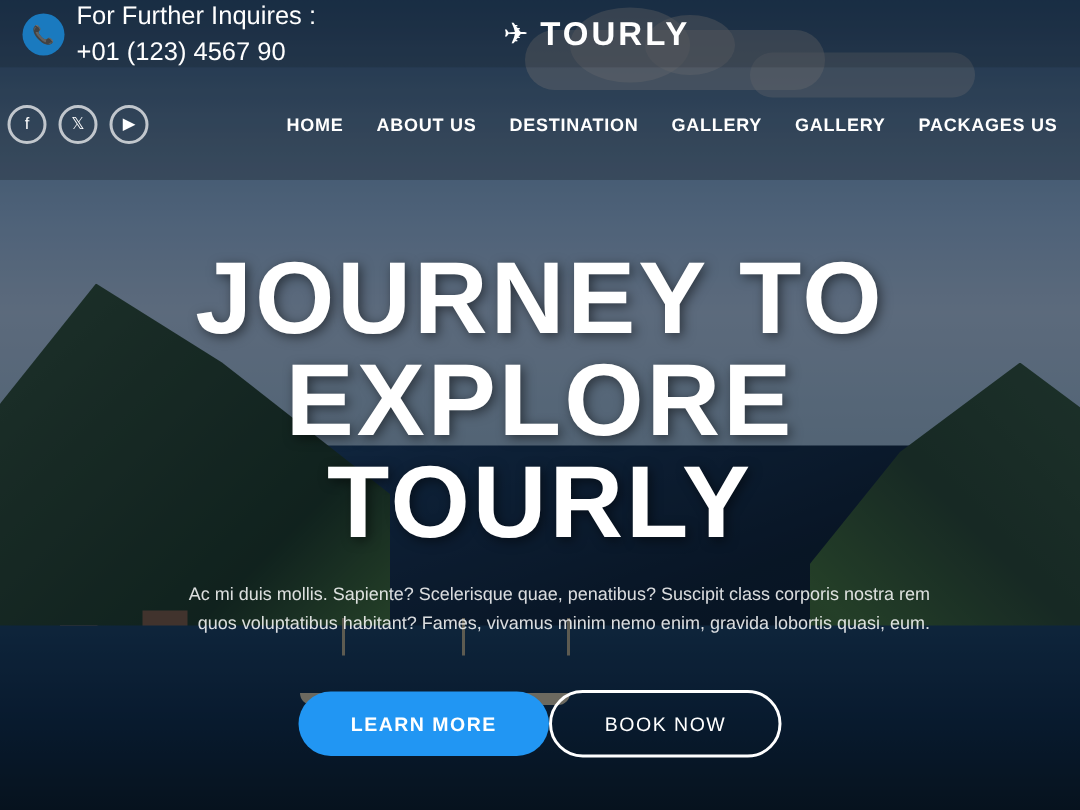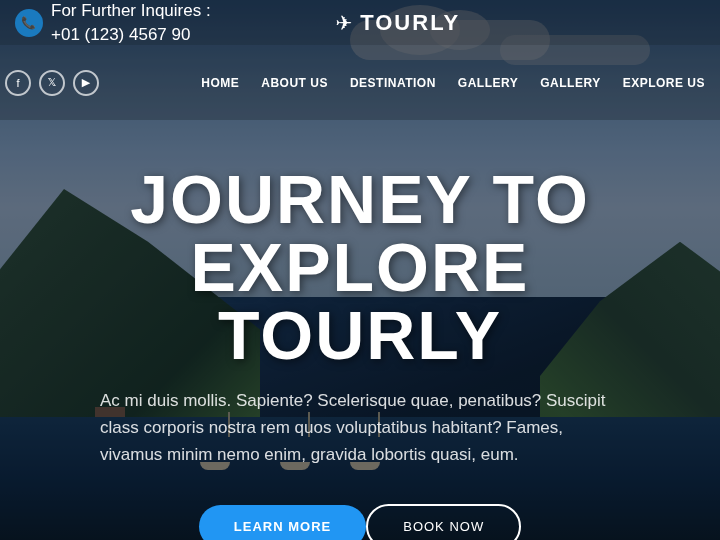--- a/index.html
+++ b/index.html
@@ -264,22 +264,22 @@
       color: white;
       text-align: center;
       line-height: 1.0;
       letter-spacing: 2px;
       text-shadow: 2px 2px 8px rgba(0,0,0,0.5);
       margin-bottom: 18px;
     }
 
     .hero-subtitle {
       color: rgba(255,255,255,0.85);
-      font-size: 17px;
-      text-align: left;
+      font-size: 12px;
+      text-align: right;
       line-height: 1.6;
       max-width: 520px;
       margin-bottom: 35px;
     }
 
     .hero-buttons {
       display: flex;
       align-items: center;
     }
 
@@ -370,21 +370,21 @@
         <div class="social-icon">𝕏</div>
         <div class="social-icon">▶</div>
       </div>
 
       <div class="nav-links">
         <a class="nav-link">HOME</a>
         <a class="nav-link">ABOUT US</a>
         <a class="nav-link">DESTINATION</a>
         <a class="nav-link">GALLERY</a>
         <a class="nav-link">GALLERY</a>
-        <a class="nav-link">EXPLORE US</a>
+        <a class="nav-link">PACKAGES US</a>
       </div>
     </nav>
   </header>
 
   <div class="hero-content">
     <h1 class="hero-title">
       <span>JOURNEY TO</span><br>
       <span>EXPLORE TOURLY</span>
     </h1>
     <p class="hero-subtitle">Ac mi duis mollis. Sapiente? Scelerisque quae, penatibus? Suscipit class corporis nostra rem quos voluptatibus habitant? Fames, vivamus minim nemo enim, gravida lobortis quasi, eum.</p>

